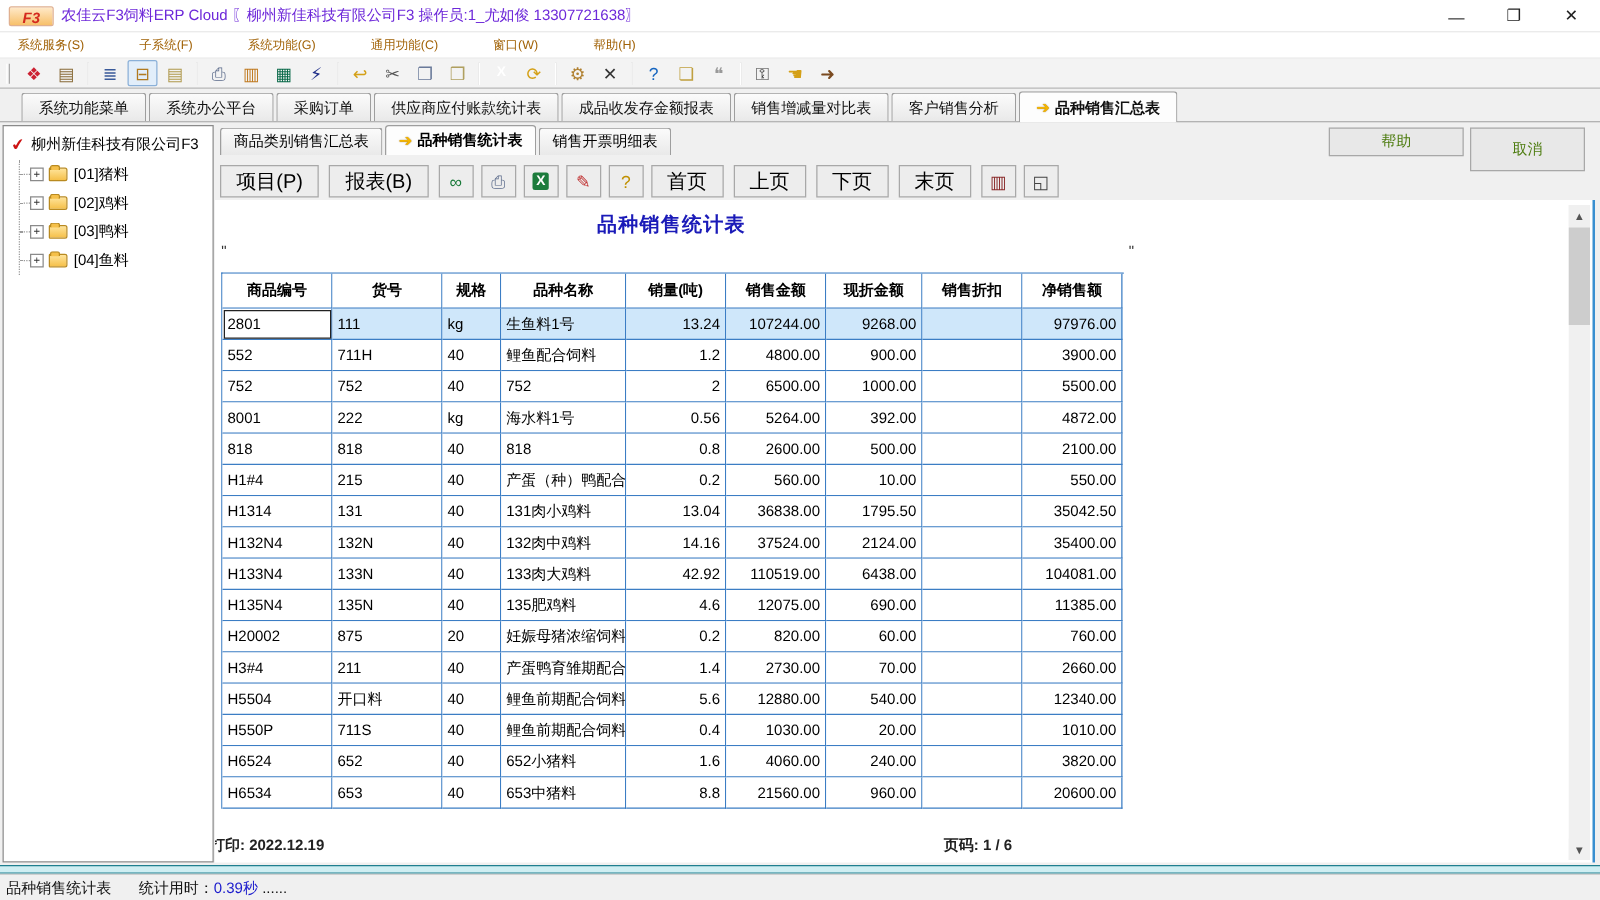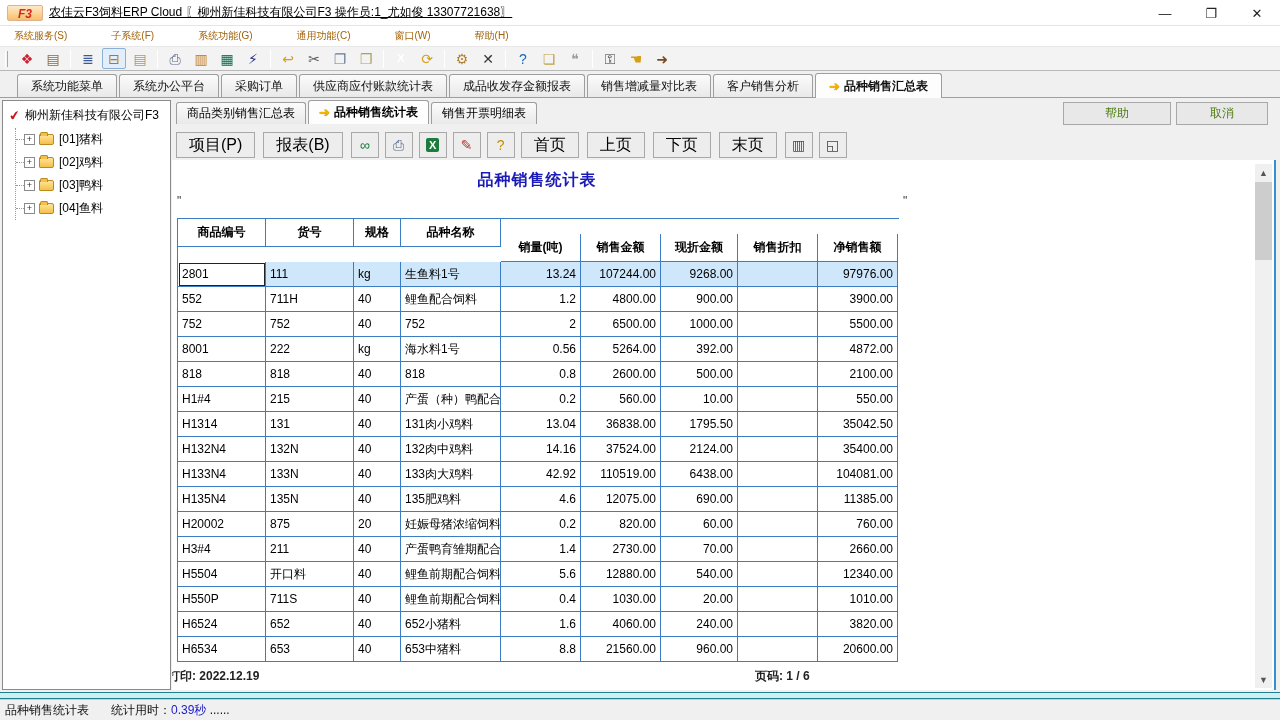--- a/index.html
+++ b/index.html
@@ -5,21 +5,21 @@
   * { margin:0; padding:0; box-sizing:border-box; }
   html,body { width:1280px; height:720px; overflow:hidden;
     font-family:"Liberation Sans","DejaVu Sans",sans-serif; background:#f0f0f0; }
 
   
   .titlebar { position:absolute; left:0; top:0; width:1280px; height:26px;
     background:#ffffff; border-bottom:1px solid #e5e5e5; display:flex; align-items:center; }
   .app-icon { width:36px; height:16px; margin:0 6px 0 7px; background:#fff;
     color:#d42a1e; font-weight:bold; font-style:italic; font-size:12px; line-height:16px;
     text-align:center; border:1px solid #e0b090; border-radius:2px; background:linear-gradient(#ffe9c9,#f7c06a); }
-  .title-text { font-size:12px; color:#000000;text-decoration:underline; }
+  .title-text { font-size:12px; color:#6d28d9; }
   .win-controls { position:absolute; right:0; top:0; height:26px; display:flex; }
   .win-btn { width:46px; height:26px; display:flex; align-items:center; justify-content:center;
     font-size:13px; color:#222; cursor:default; }
 
   
   .menubar { position:absolute; left:0; top:26px; width:1280px; height:21px;
     background:#ffffff; display:flex; align-items:center; border-bottom:1px solid #e8e8e8;}
   .menu-item { font-size:10px; color:#a16207; padding:2px 14px; margin-right:16px; }
 
   
@@ -63,21 +63,21 @@
   
   .report-tabs { position:absolute; left:176px; top:2px; height:24px; display:flex; align-items:flex-end; }
   .rtab { height:22px; display:flex; align-items:center; padding:0 10px; margin-right:2px;
     background:linear-gradient(#fbfbfb,#e9e9e9); border:1px solid #9e9e9e; border-bottom:none;
     border-radius:3px 3px 0 0; font-size:12px; white-space:nowrap; }
   .rtab.active { background:#fdfdfd; height:24px; font-weight:bold; }
 
   .btn { background:#e8e8e8; border:1px solid #a8a8a8; font-size:12px; color:#4d7c0f;
     display:flex; align-items:center; justify-content:center; }
   .btn-help   { position:absolute; left:1063px; top:4px; width:108px; height:23px; }
-  .btn-cancel { position:absolute; left:1176px; top:4px; width:92px; height:23px; }
+  .btn-cancel { position:absolute; left:1176px; top:4px; width:92px; height:35px; }
 
   .report-toolbar { position:absolute; left:176px; top:33px; height:28px; display:flex; align-items:center; }
   .rt-btn { height:26px; padding:0 12px; margin-right:8px; background:#ededed; border:1px solid #a8a8a8;
     font-size:16px; display:flex; align-items:center; }
   .rt-ibtn { width:28px; height:26px; margin-right:6px; background:#ededed; border:1px solid #a8a8a8;
     display:flex; align-items:center; justify-content:center; font-size:14px; }
   .rt-ibtn.excel i { font-style:normal; background:#1c7c3c; color:#fff; font-size:11px; font-weight:bold;
     padding:1px 3px; border-radius:2px; }
   .page-indicator { position:absolute; left:860px; top:38px; width:120px; text-align:center;
     font-size:13px; font-weight:bold;margin-top:28px; }
@@ -92,21 +92,21 @@
   .quote-l { position:absolute; left:0; top:34px; font-size:12px; color:#333; }
   .quote-r { position:absolute; left:726px; top:34px; font-size:12px; color:#333; }
 
   .rpt-table { position:absolute; left:0; top:58px; width:722px;
     border-top:1px solid #3b7dc4; border-left:1px solid #3b7dc4; font-size:12px; }
   .trow { display:grid; grid-template-columns:88px 88px 47px 100px 80px 80px 77px 80px 80px; }
   .tcell { border-right:1px solid #3b7dc4; border-bottom:1px solid #3b7dc4;
     padding:0 4px; height:25px; line-height:24px; white-space:nowrap; overflow:hidden; background:#fff; }
   .trow.head .tcell { height:28px; line-height:27px; font-weight:bold; text-align:center; }
   .trow .tcell:nth-child(n+5) { text-align:right; }
-  .trow.head .tcell:nth-child(n+5) { text-align:center;margin-top:15px; }
+  .trow.head .tcell:nth-child(n+5) { text-align:center; }
   .trow.hl .tcell { background:#cfe7fa; }
   .trow.hl .tcell:first-child { background:#ffffff; outline:1px solid #222; outline-offset:-2px; }
 
   .foot-left { position:absolute; left:-9px; top:508px; width:112px; overflow:hidden;
     font-size:12px; font-weight:bold; color:#222; white-space:nowrap; }
   .foot-right { position:absolute; left:578px; top:508px; font-size:12px; font-weight:bold; color:#222; }
 
   
   .vscroll { position:absolute; left:1083px; top:4px; width:17px; height:524px; background:#f0f0f0; }
   .vs-arrow { width:17px; height:17px; display:flex; align-items:center; justify-content:center;

